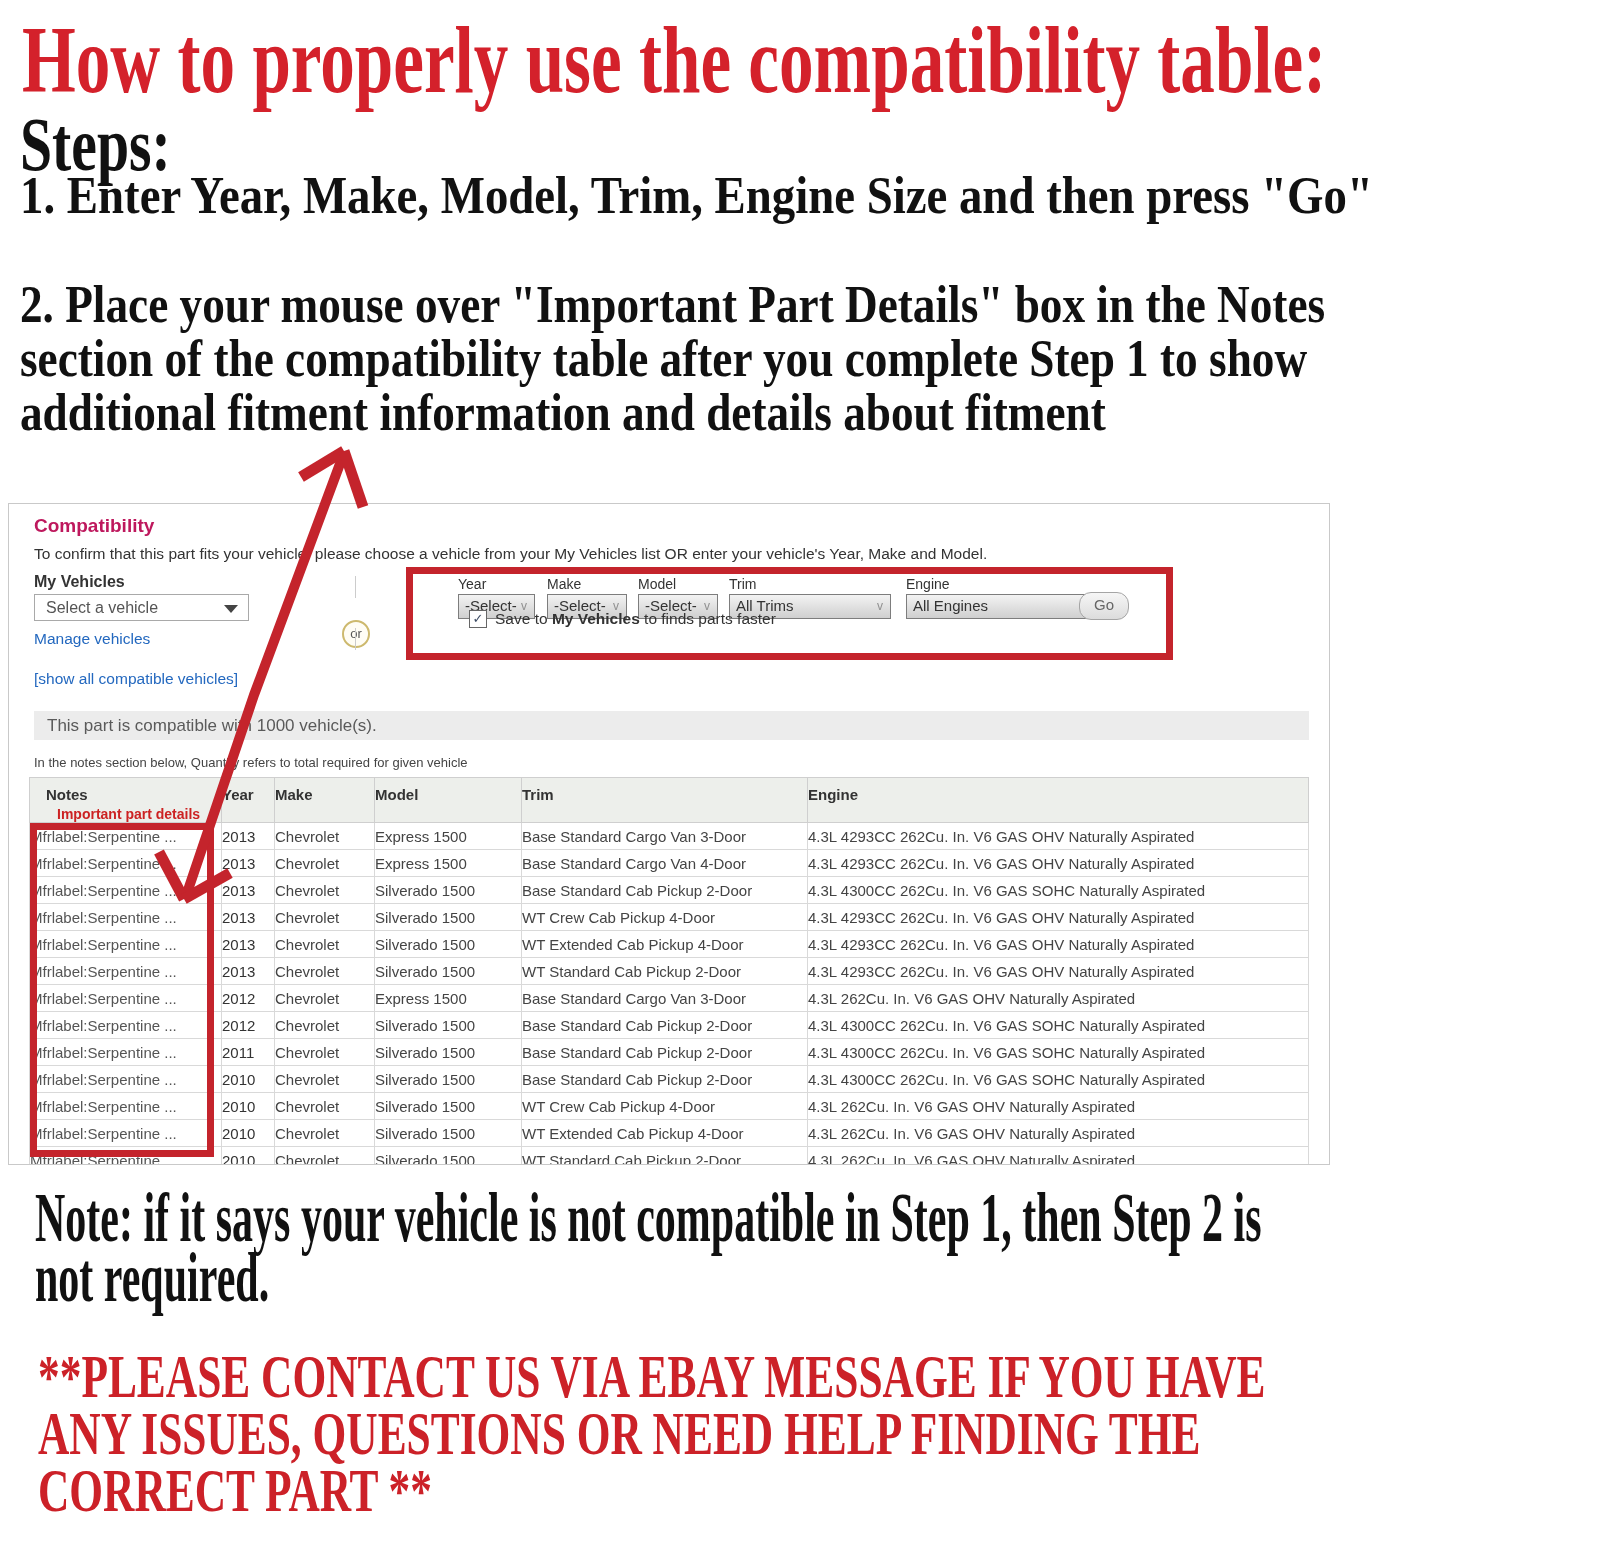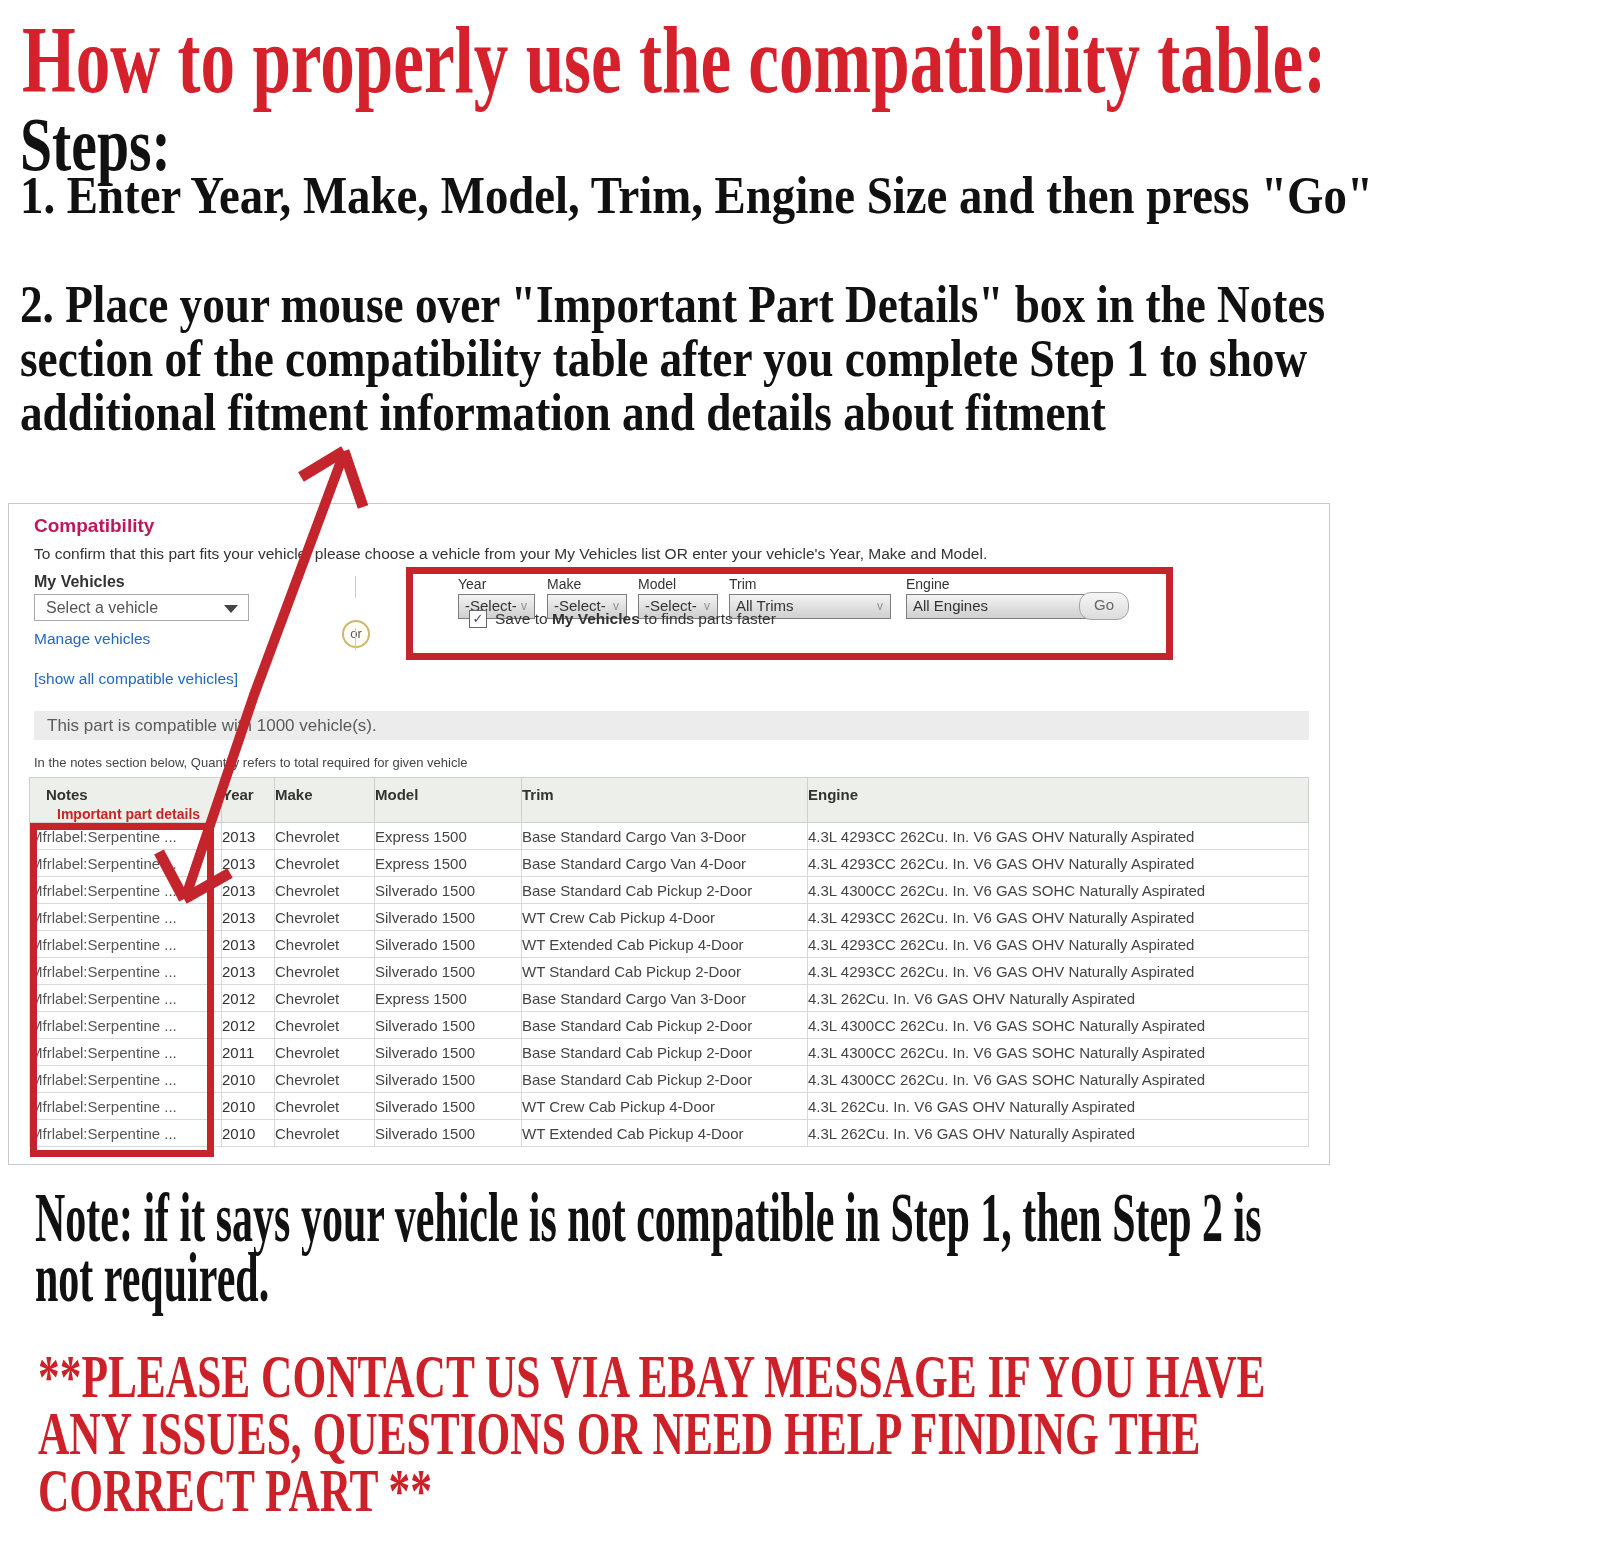--- a/index.html
+++ b/index.html
@@ -263,20 +263,28 @@
     <td class="c-engine">4.3L 262Cu. In. V6 GAS OHV Naturally Aspirated</td>
   </tr>
           <tr>
     <td class="c-notes">Mfrlabel:Serpentine ...</td>
     <td class="c-year">2010</td>
     <td class="c-make">Chevrolet</td>
     <td class="c-model">Silverado 1500</td>
     <td class="c-trim">WT Extended Cab Pickup 4-Door</td>
     <td class="c-engine">4.3L 262Cu. In. V6 GAS OHV Naturally Aspirated</td>
   </tr>
+          <tr>
+    <td class="c-notes">Mfrlabel:Serpentine</td>
+    <td class="c-year">2010</td>
+    <td class="c-make">Chevrolet</td>
+    <td class="c-model">Silverado 1500</td>
+    <td class="c-trim">WT Standard Cab Pickup 2-Door</td>
+    <td class="c-engine">4.3L 262Cu. In. V6 GAS OHV Naturally Aspirated</td>
+  </tr>
         </tbody>
     </table>
   </div>
 
   <svg class="annot" viewBox="0 0 1600 1542">
     <rect x="409.5" y="570.5" width="760" height="86" fill="none" stroke="#c4242c" stroke-width="7"></rect>
     <rect x="33.5" y="826.5" width="177" height="327" fill="none" stroke="#c4242c" stroke-width="7"></rect>
     <g stroke="#c4242c" fill="none">
       <polyline points="344,453 254,695 186,896" stroke-width="10"></polyline>
       <line x1="344" y1="451" x2="301" y2="477" stroke-width="11"></line>

